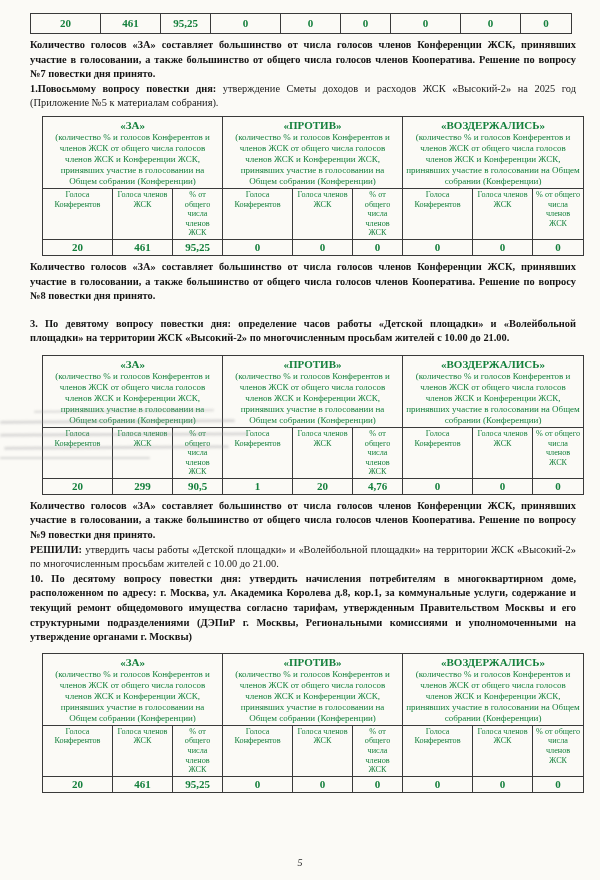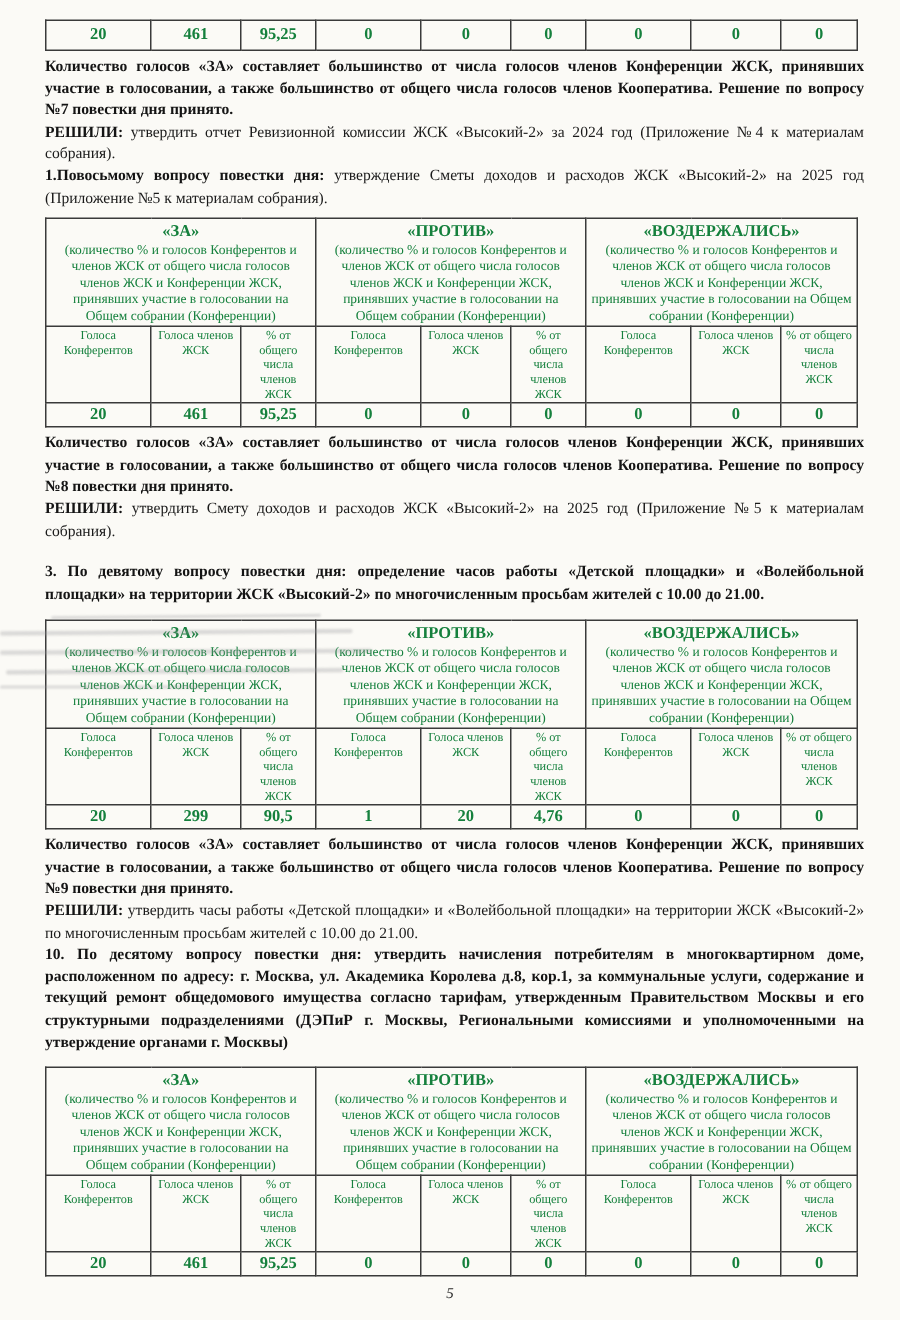--- a/index.html
+++ b/index.html
@@ -31,21 +31,21 @@
     padding:1px 3px;
     box-sizing:border-box;
   }
   table.vote{border:1.4px solid #2b2b2b;}
   .g-title{font-weight:700;font-size:11px;line-height:13px;padding-top:1px;}
   .g-desc{font-size:9px;line-height:11px;}
   td.subhead{font-size:8.2px;line-height:9.6px;vertical-align:middle;padding:3px 2px;}
   td.val{font-weight:700;font-size:11px;line-height:13px;vertical-align:middle;padding:4px 2px 3px;}
   table.cont{margin-bottom:4px;}
   table.cont td.val{padding:3px 2px;}
-  .tbl-wrap{margin:5px 0 4px 0;position:relative;}
+  .tbl-wrap{margin:5px 0 4px 12px;position:relative;}
   
   .smudge{position:absolute;background:rgba(150,150,152,0.32);filter:blur(0.8px);border-radius:2px;pointer-events:none;}
   .s1{left:0;top:420px;width:235px;height:3px;transform:rotate(-0.4deg);}
   .s2{left:0;top:433px;width:248px;height:2.5px;transform:rotate(-0.3deg);}
   .s3{left:4px;top:446px;width:225px;height:2.5px;transform:rotate(-0.4deg);}
   .s4{left:0;top:457px;width:150px;height:2px;}
   .s5{left:34px;top:410px;width:180px;height:2px;transform:rotate(-0.5deg);}
   .page-num{
     position:absolute;left:0;right:0;bottom:12px;
     text-align:center;font-size:10px;font-style:italic;color:#2a2a2a;
@@ -78,21 +78,20 @@
       <td class="val">0</td>
       <td class="val">0</td>
       <td class="val">0</td>
       <td class="val">0</td>
       <td class="val">0</td>
     </tr>
   </tbody>
     </table>
 
   <p class="bold">Количество голосов «ЗА» составляет большинство от числа голосов членов Конференции ЖСК, принявших участие в голосовании, а также большинство от общего числа голосов членов Кооператива. Решение по вопросу №7 повестки дня принято.</p>
-  <p><span class="lead">РЕШИЛИ:</span> <span>утвердить отчет Ревизионной комиссии ЖСК «Высокий-2» за 2024 год (Приложение №4 к материалам собрания).</span></p>
   <p><span class="lead">1.Повосьмому вопросу повестки дня:</span> <span>утверждение Сметы доходов и расходов ЖСК «Высокий-2» на 2025 год (Приложение №5 к материалам собрания).</span></p>
 
   <div class="tbl-wrap">
   <table class="vote">
     <colgroup>
       <col style="width:70px">
           <col style="width:60px">
           <col style="width:50px">
       <col style="width:70px">
           <col style="width:60px">
@@ -136,21 +135,20 @@
       <td class="val">0</td>
       <td class="val">0</td>
       <td class="val">0</td>
       <td class="val">0</td>
     </tr>
   </tbody>
       </table>
   </div>
 
   <p class="bold">Количество голосов «ЗА» составляет большинство от числа голосов членов Конференции ЖСК, принявших участие в голосовании, а также большинство от общего числа голосов членов Кооператива. Решение по вопросу №8 повестки дня принято.</p>
-  <p><span class="lead">РЕШИЛИ:</span> <span>утвердить Смету доходов и расходов ЖСК «Высокий-2» на 2025 год (Приложение №5 к материалам собрания).</span></p>
 
   <div class="gap-md"></div>
 
   <p class="bold"><span class="lead">3. По девятому вопросу повестки дня:</span> <span>определение часов работы «Детской площадки» и «Волейбольной площадки» на территории ЖСК «Высокий-2» по многочисленным просьбам жителей с 10.00 до 21.00.</span></p>
 
   <div class="tbl-wrap" style="margin-top:9px">
   <table class="vote">
     <colgroup>
       <col style="width:70px">
           <col style="width:60px">

